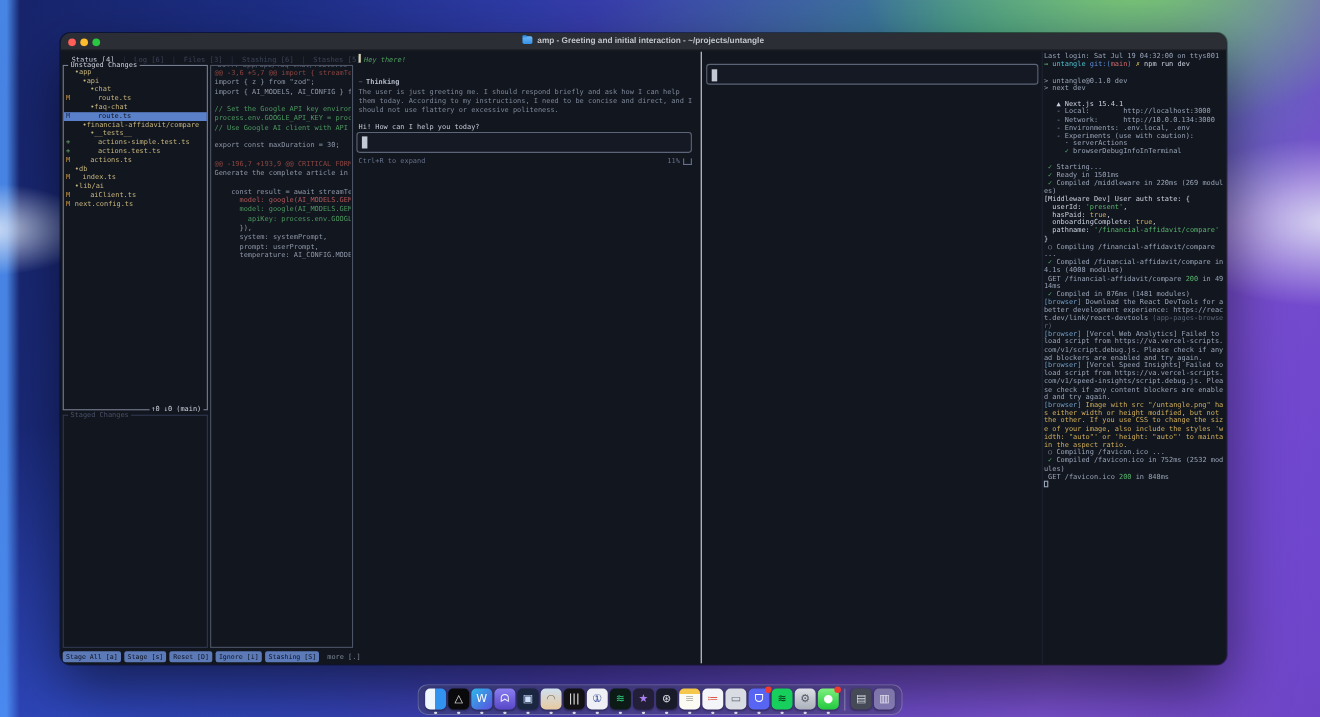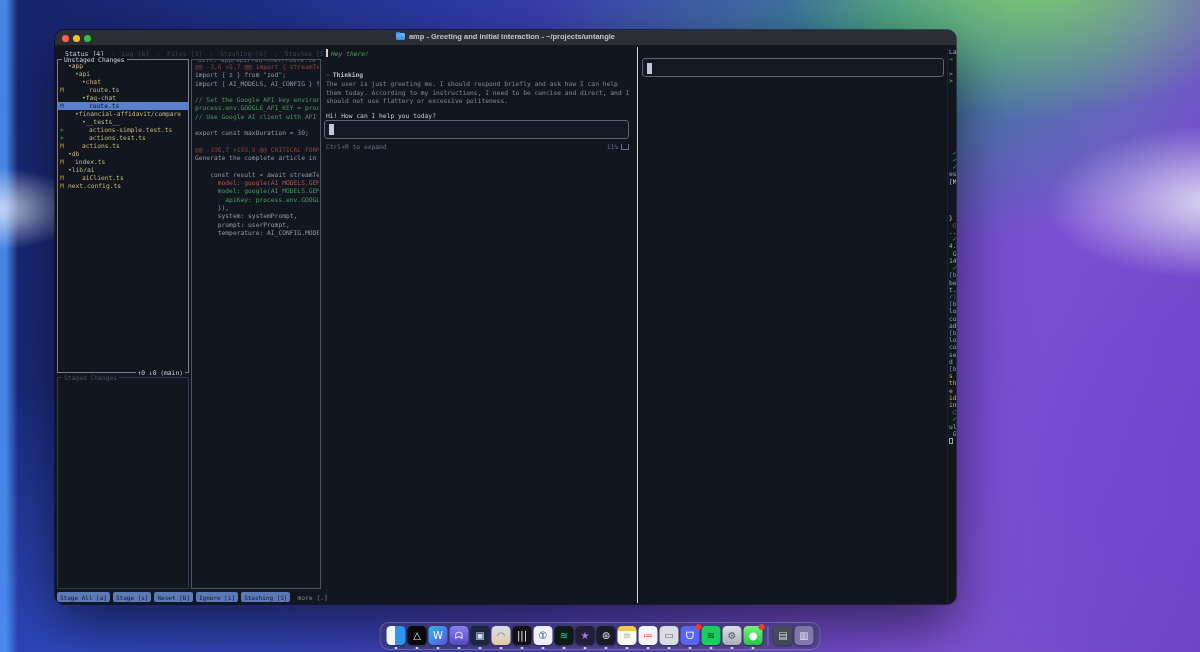--- a/index.html
+++ b/index.html
@@ -10,21 +10,21 @@
       radial-gradient(140px 60px at -1% 32%, rgba(225,235,250,.9), rgba(225,235,250,0) 70%),
       linear-gradient(90deg, rgba(80,150,250,.85) 0 6px, rgba(80,150,250,0) 18px),
       radial-gradient(420px 240px at 86% -4%, rgba(130,215,105,.95), rgba(130,215,105,0) 60%),
       radial-gradient(560px 320px at 75% 6%, rgba(40,150,130,.85), rgba(40,150,130,0) 65%),
       radial-gradient(300px 140px at 101% 31%, rgba(235,240,248,.85), rgba(235,240,248,0) 55%),
       radial-gradient(500px 380px at 103% 68%, rgba(110,70,210,.75), rgba(110,70,210,0) 70%),
       radial-gradient(600px 400px at 6% 102%, rgba(60,90,230,.6), rgba(60,90,230,0) 70%),
       linear-gradient(108deg,#17246a 0%,#1d2e85 18%,#2f3ba6 34%,#4f41bb 52%,#6c4bcb 68%,#7c52d3 82%,#6e44c4 100%);
   }
   
-  .window{position:absolute;left:55px;top:30px;width:901px;height:574px;background:#12161f;
+  .window{position:absolute;left:55px;top:30px;width:1060px;height:574px;background:#12161f;
     border-radius:9px;box-shadow:0 22px 55px rgba(0,0,0,.55),0 0 0 1px rgba(0,0,0,.45);overflow:hidden;}
   .titlebar{position:relative;height:16px;background:#2b2e35;border-bottom:1px solid #15171c;}
   .lights{position:absolute;left:7px;top:5px;display:flex;gap:4px;}
   .light{width:7px;height:7px;border-radius:50%;display:inline-block;}
   .light.red{background:#ff5f57;}.light.yellow{background:#febc2e;}.light.green{background:#28c840;}
   .title{position:absolute;left:0;right:0;top:2px;text-align:center;font-size:7.5px;font-weight:bold;color:#c2c6cc;}
   .folder{display:inline-block;width:9px;height:7px;background:linear-gradient(180deg,#6db9f5,#3490e8);border-radius:1.5px;margin-right:4px;vertical-align:-1px;position:relative;}
   .folder:before{content:"";position:absolute;left:0;top:-1.5px;width:4px;height:2px;background:#3490e8;border-radius:1px 1px 0 0;}
   .content{position:absolute;left:0;top:17px;right:0;bottom:0;font-family:"DejaVu Sans Mono","DejaVu Sans",monospace;}
   

